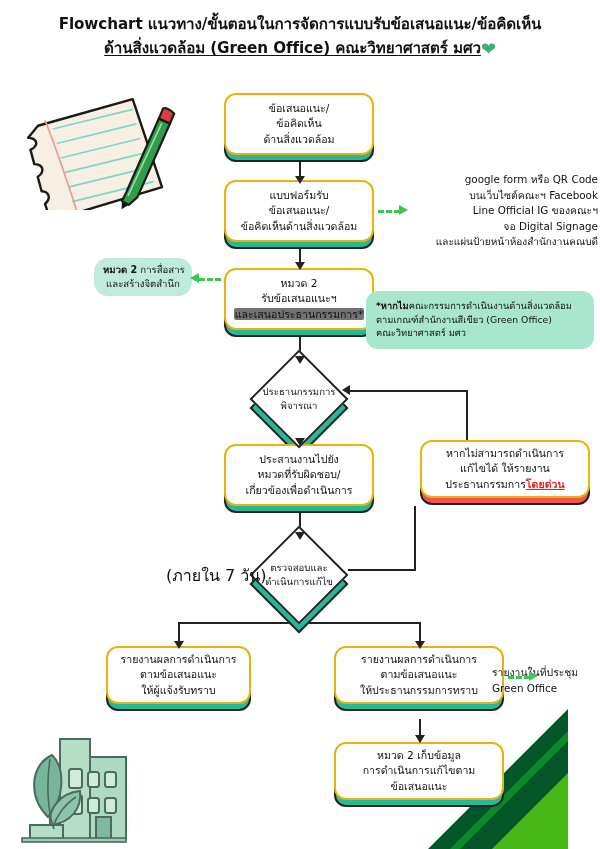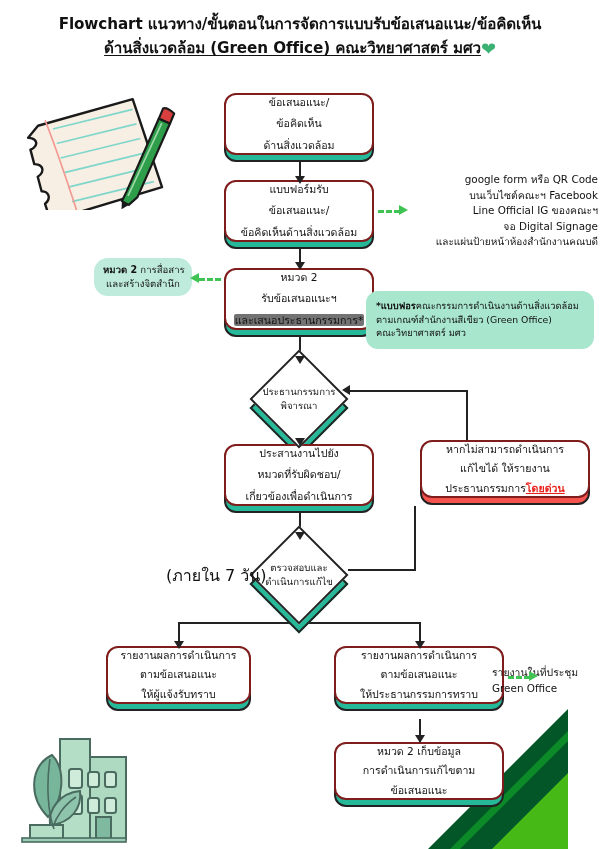--- a/index.html
+++ b/index.html
@@ -30,23 +30,23 @@
     position: absolute;
   }
   .node .shadow {
     position: absolute; left: 0; top: 7px; width: 100%; height: 100%;
     background: #25B99A; border: 2px solid #222; border-radius: 12px;
     z-index: 1;
   }
   .node .shadow.red { background: #F4534E; }
   .node .face {
     position: absolute; left: 0; top: 0; width: 100%; height: 100%;
-    background: #ffffff; border: 2px solid #7f1d1d; border-radius: 12px;
+    background: #ffffff; border: 2px solid #eab308; border-radius: 12px;
     z-index: 2;
-    display: flex; flex-direction: column; align-items: center; justify-content: space-between;
+    display: flex; flex-direction: column; align-items: center; justify-content: center;
     text-align: center;
   }
   .node .face .ln {
     font-size: 10.6px; color: #111; line-height: 15.5px; white-space: nowrap;
   }
   .hl { background: #737373; padding: 0 1px; border-radius: 2px; }
   .redword { color: #E8231C; text-decoration: underline; font-weight: bold; }
 
   
   .diamond { position: absolute; }
@@ -330,18 +330,18 @@
   <div class="side-label" style="left:166px; top:563px;">
     <div class="ln">(ภายใน 7 วัน)</div>
   </div>
 
   <div class="pill" style="left:94px; top:258px; width:98px;">
     <div class="ln"><b>หมวด 2</b><span> การสื่อสาร</span></div>
     <div class="ln">และสร้างจิตสำนึก</div>
   </div>
 
   <div class="note" style="left:366px; top:291px; width:228px;">
-    <div class="ln"><b>*แบบฟอร</b><span>คณะกรรมการดำเนินงานด้านสิ่งแวดล้อม</span></div>
+    <div class="ln"><b>*หากไม</b><span>คณะกรรมการดำเนินงานด้านสิ่งแวดล้อม</span></div>
     <div class="ln">ตามเกณฑ์สำนักงานสีเขียว (Green Office)</div>
     <div class="ln">คณะวิทยาศาสตร์ มศว</div>
   </div>
 
 </div>
 
 </body></html>

